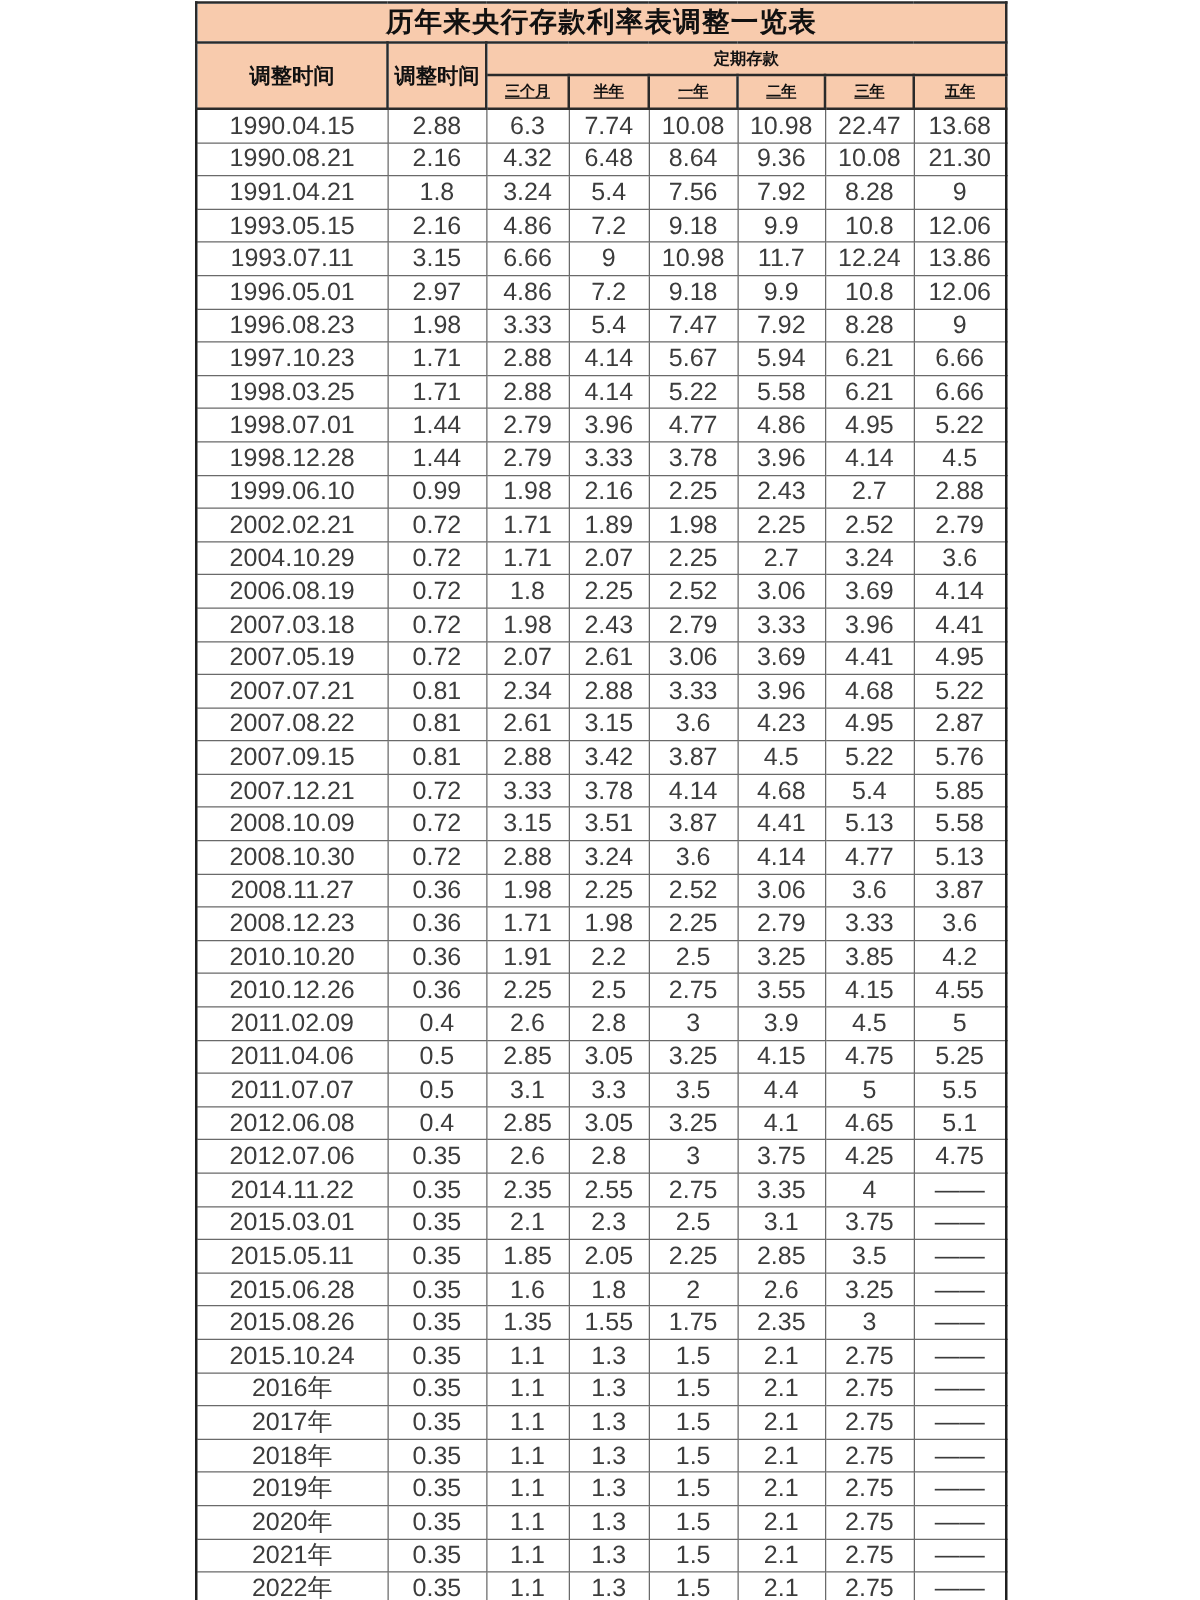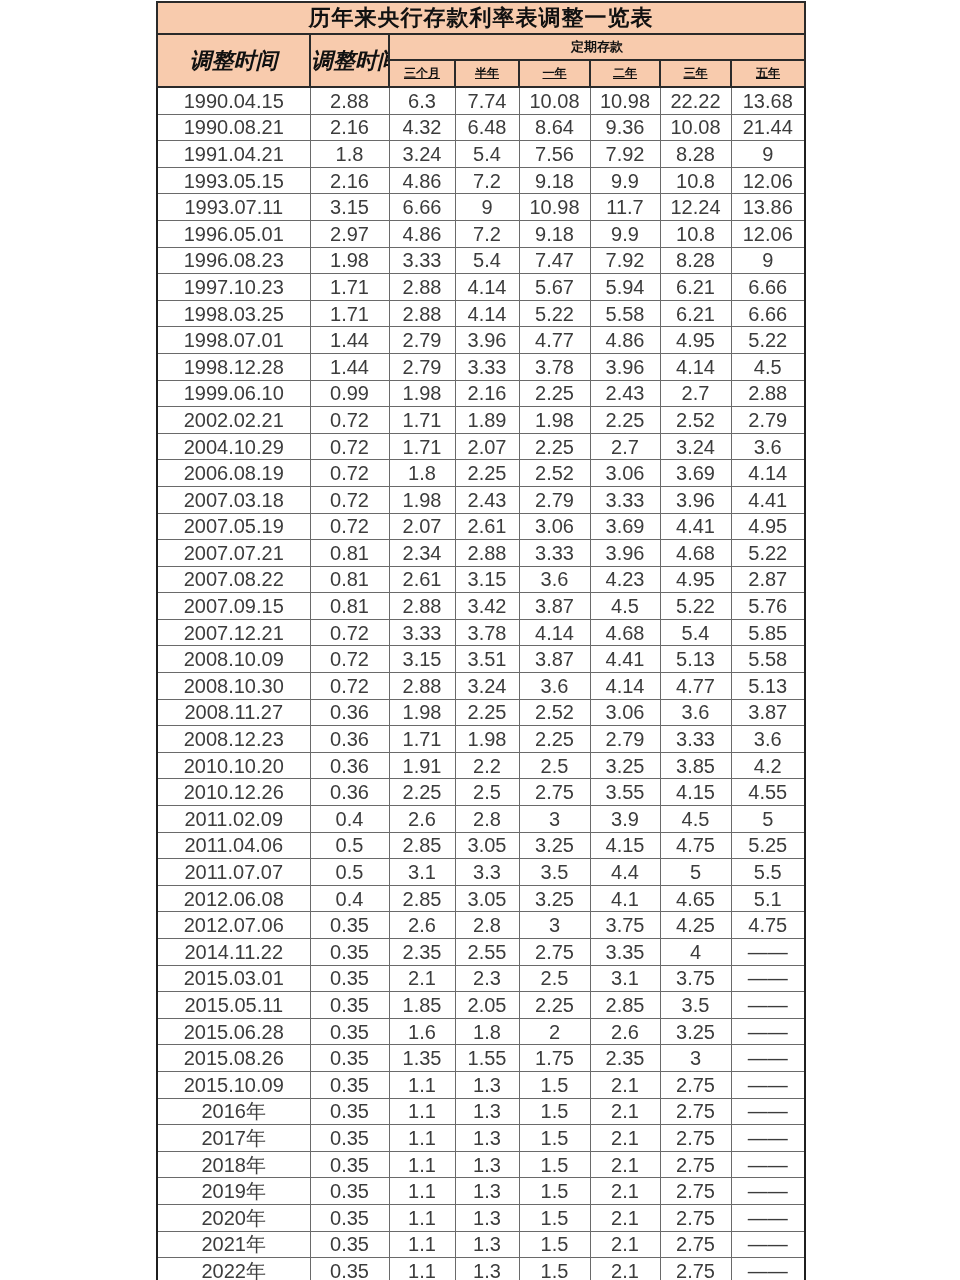--- a/index.html
+++ b/index.html
@@ -33,22 +33,21 @@
     padding: 0;
     overflow: hidden;
     white-space: nowrap;
   }
   th.title-cell {
     height: 27px;
     font-size: 22px;
     letter-spacing: 1px;
   }
   th.head-cell {
-    font-size: 22px;
-    font-style: italic;
+    font-size: 17px;
   }
   th.group-cell {
     height: 24px;
     font-size: 13px;
   }
   th.sub-cell {
     height: 25px;
     font-size: 12px;
     text-decoration: underline;
   }
@@ -100,32 +99,32 @@
         </tr>
     </thead>
     <tbody id="table-body">
         <tr>
           <td>1990.04.15</td>
           <td>2.88</td>
           <td>6.3</td>
           <td>7.74</td>
           <td>10.08</td>
           <td>10.98</td>
-          <td>22.22</td>
+          <td>22.47</td>
           <td>13.68</td>
         </tr>
         <tr>
           <td>1990.08.21</td>
           <td>2.16</td>
           <td>4.32</td>
           <td>6.48</td>
           <td>8.64</td>
           <td>9.36</td>
           <td>10.08</td>
-          <td>21.44</td>
+          <td>21.30</td>
         </tr>
         <tr>
           <td>1991.04.21</td>
           <td>1.8</td>
           <td>3.24</td>
           <td>5.4</td>
           <td>7.56</td>
           <td>7.92</td>
           <td>8.28</td>
           <td>9</td>
@@ -464,21 +463,21 @@
           <td>2015.08.26</td>
           <td>0.35</td>
           <td>1.35</td>
           <td>1.55</td>
           <td>1.75</td>
           <td>2.35</td>
           <td>3</td>
           <td>——</td>
         </tr>
         <tr>
-          <td>2015.10.09</td>
+          <td>2015.10.24</td>
           <td>0.35</td>
           <td>1.1</td>
           <td>1.3</td>
           <td>1.5</td>
           <td>2.1</td>
           <td>2.75</td>
           <td>——</td>
         </tr>
         <tr>
           <td>2016年</td>

